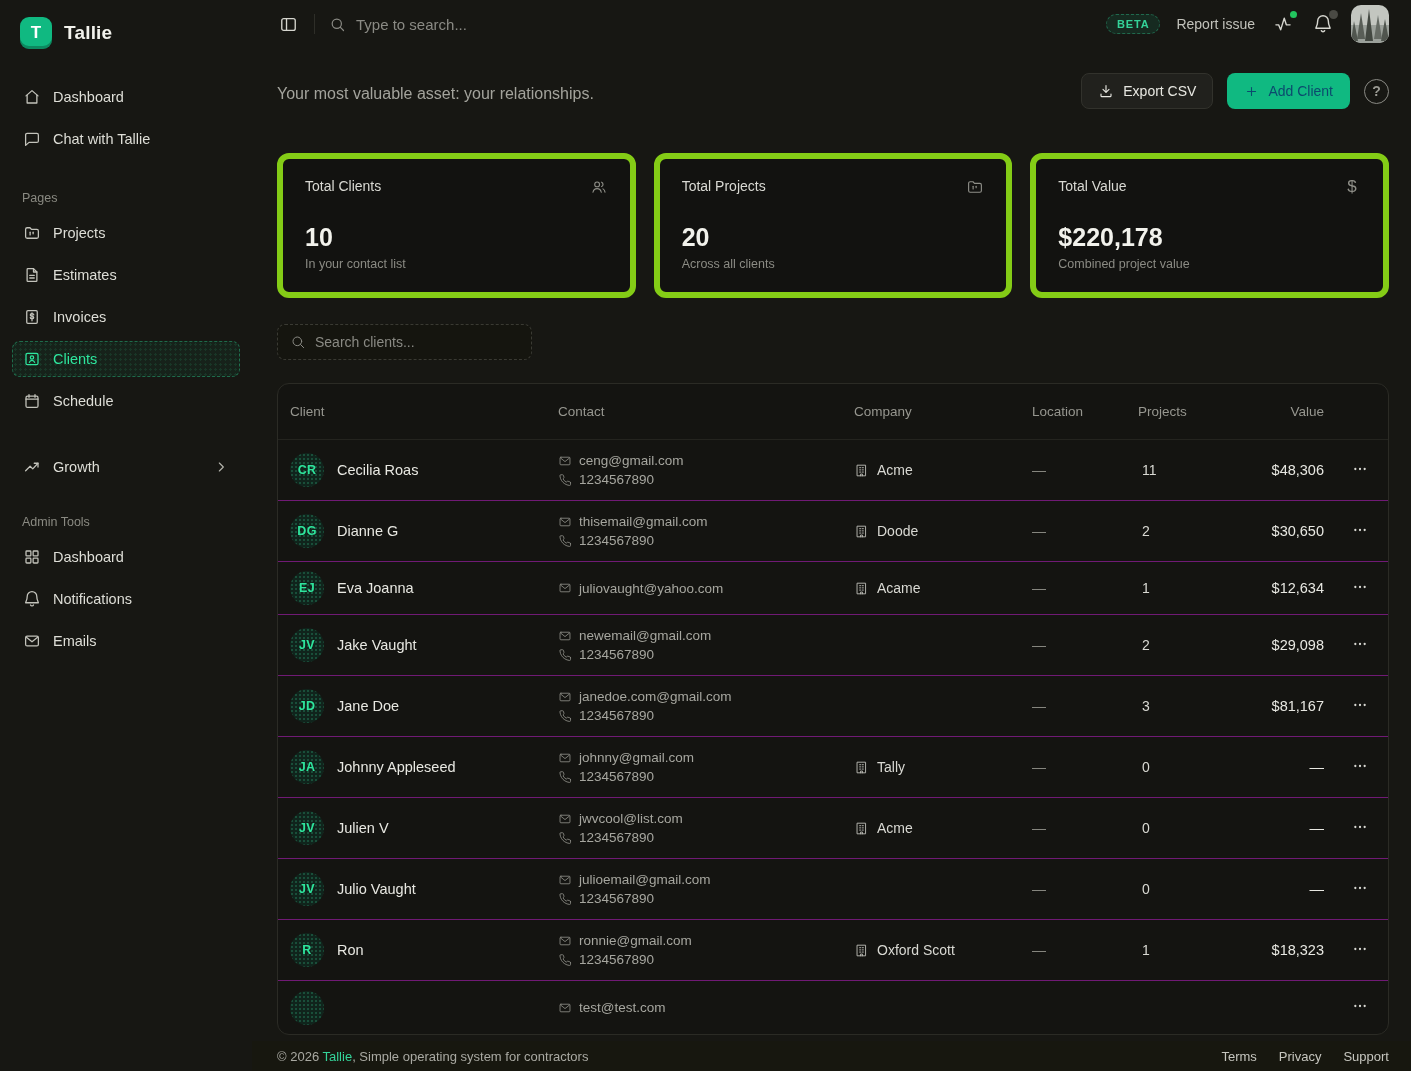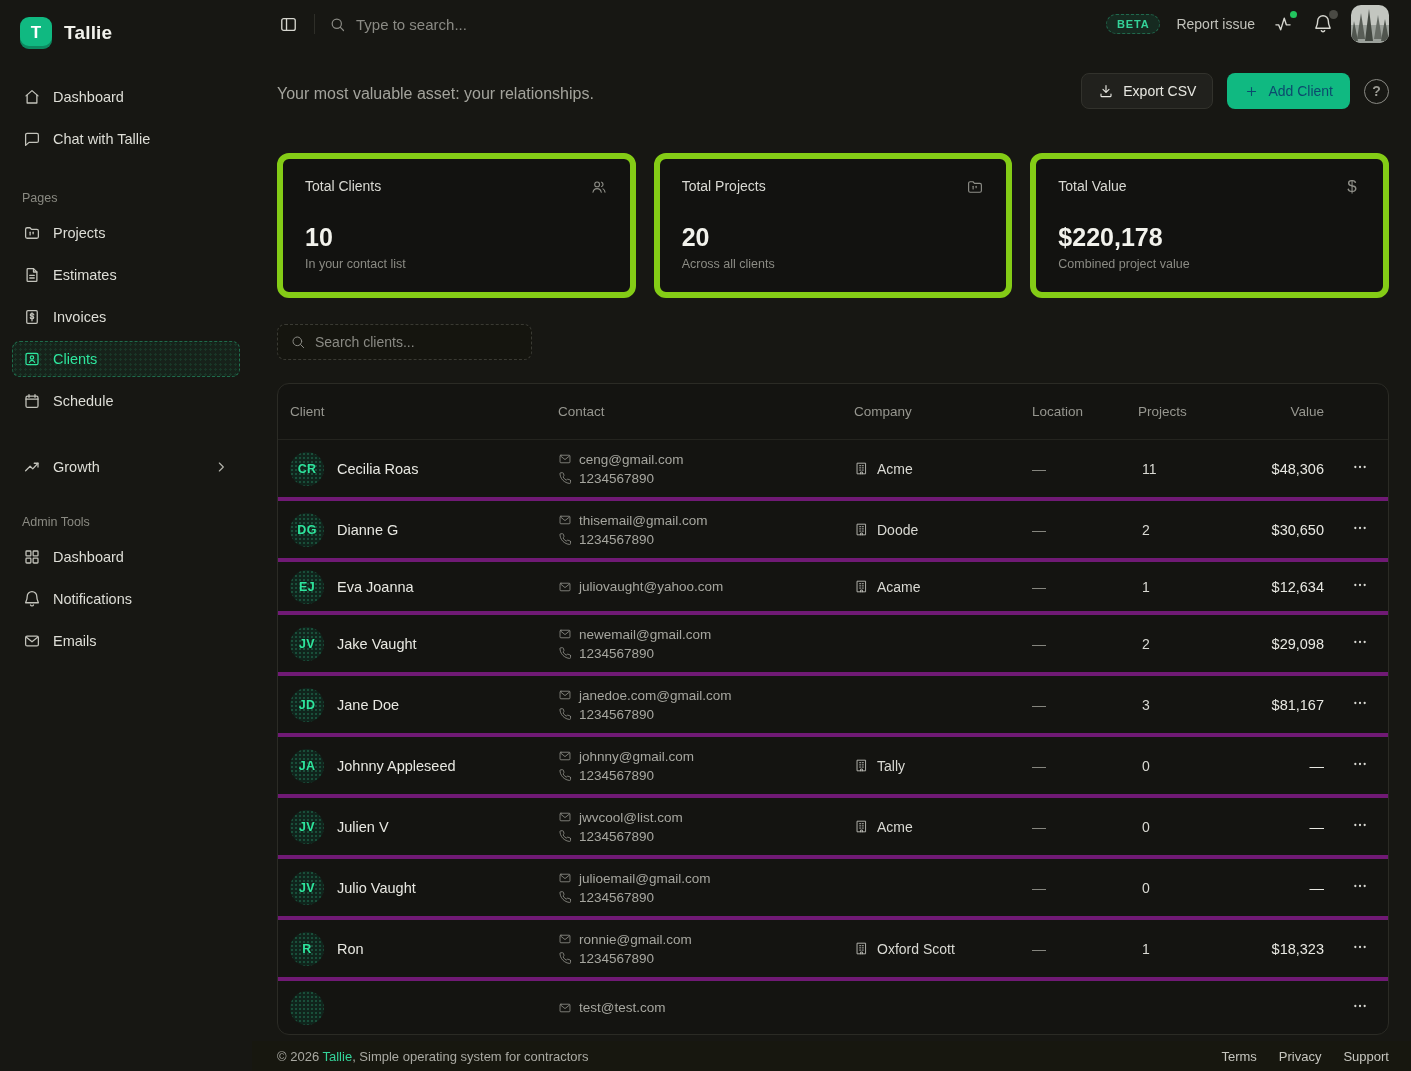--- a/index.html
+++ b/index.html
@@ -82,21 +82,21 @@
   .client-search input { background:transparent; border:none; outline:none; color:#d6d6cf;
     font-size:14px; font-family:inherit; width:190px; }
   .client-search input::placeholder { color:#8a8a84; }
 
   
   .table { margin-top:23px; background:#141411; border:1px solid #2b2b25; border-radius:12px; overflow:hidden; }
   .thead, .trow { display:grid; grid-template-columns:280px 296px 178px 106px 96px 1fr 56px; align-items:center; }
   .thead { height:56px; border-bottom:1px solid #24241f; color:#96968f; font-size:13.5px; }
   .col-client { padding-left:12px; }
   .col-value, .cell-value { text-align:right; padding-right:8px; }
-  .trow { min-height:61px; border-bottom:4px solid #701a75; cursor:pointer; }
+  .trow { min-height:61px; border-bottom:1px solid #701a75; cursor:pointer; }
   .trow.single { min-height:53px; }
   .trow:last-child { border-bottom:none; }
   .cell-client { display:flex; align-items:center; gap:13px; padding-left:12px; }
   .avatar { width:34px; height:34px; border-radius:50%; flex-shrink:0;
     background-color:#10241c;
     background-image:radial-gradient(rgba(62,230,163,.22) 1px, transparent 1.2px);
     background-size:4px 4px;
     color:#2ee59d; display:flex; align-items:center; justify-content:center;
     font-size:12.5px; font-weight:700; letter-spacing:.3px; }
   .name { font-size:14.5px; color:#e8e8e2; }

